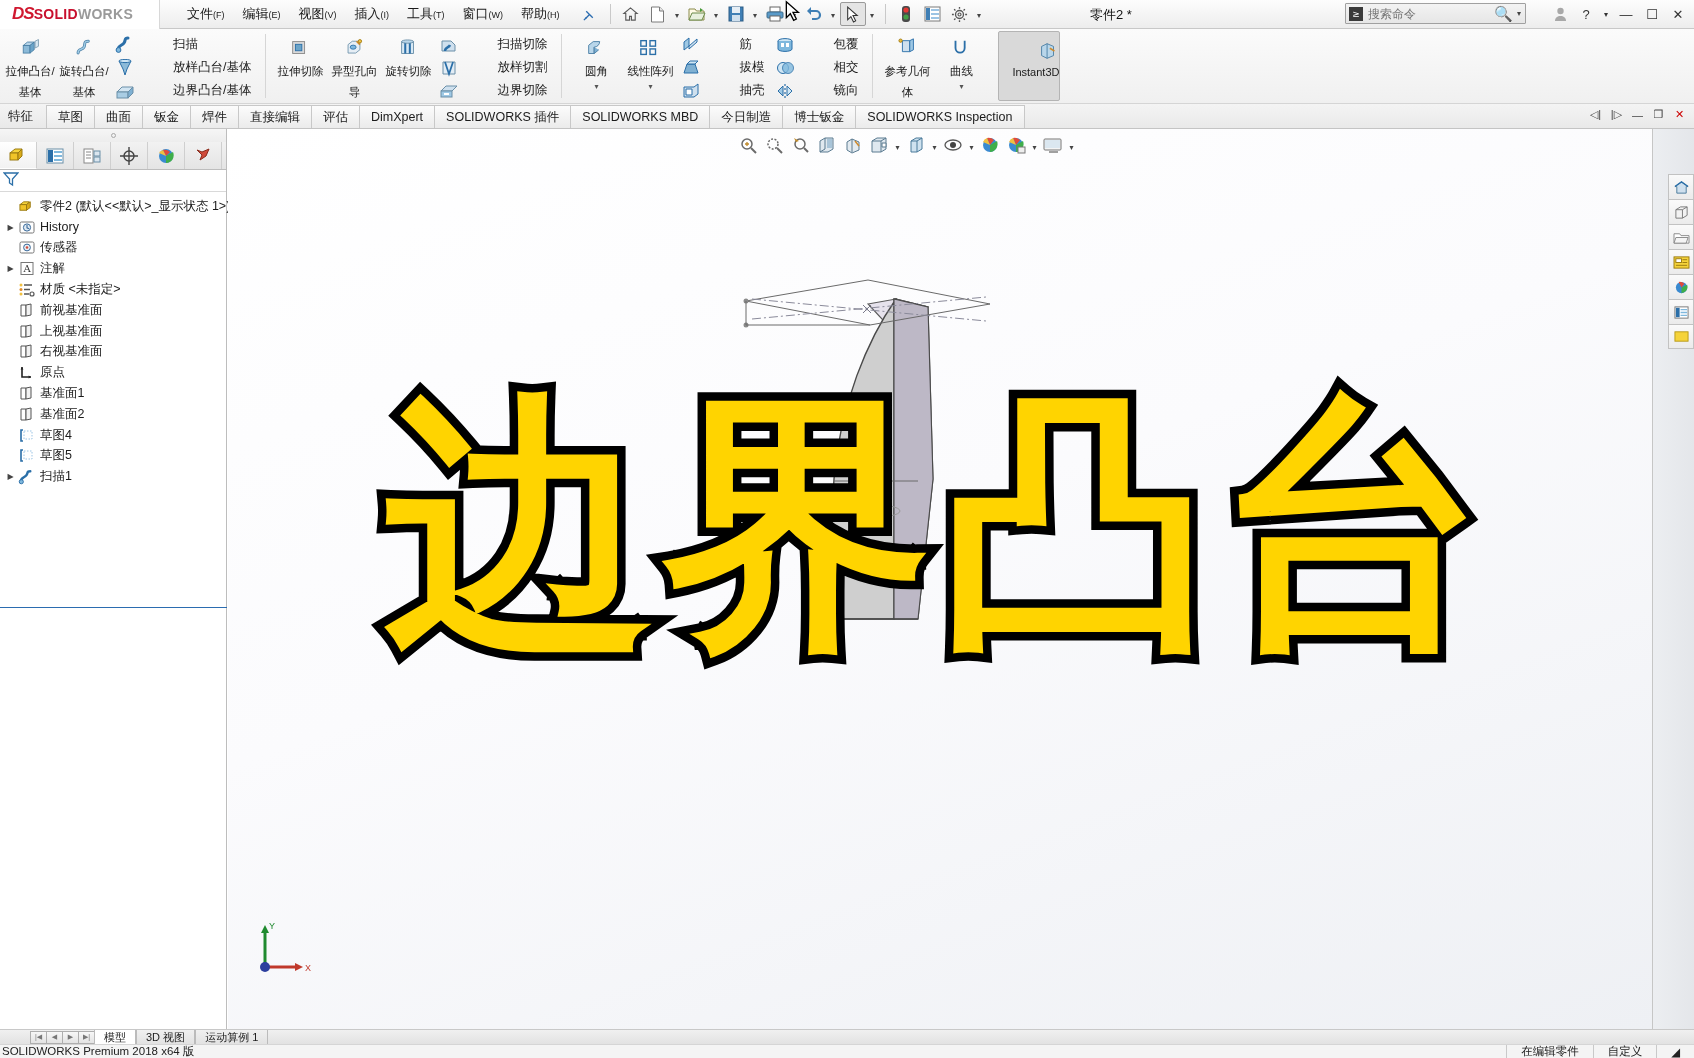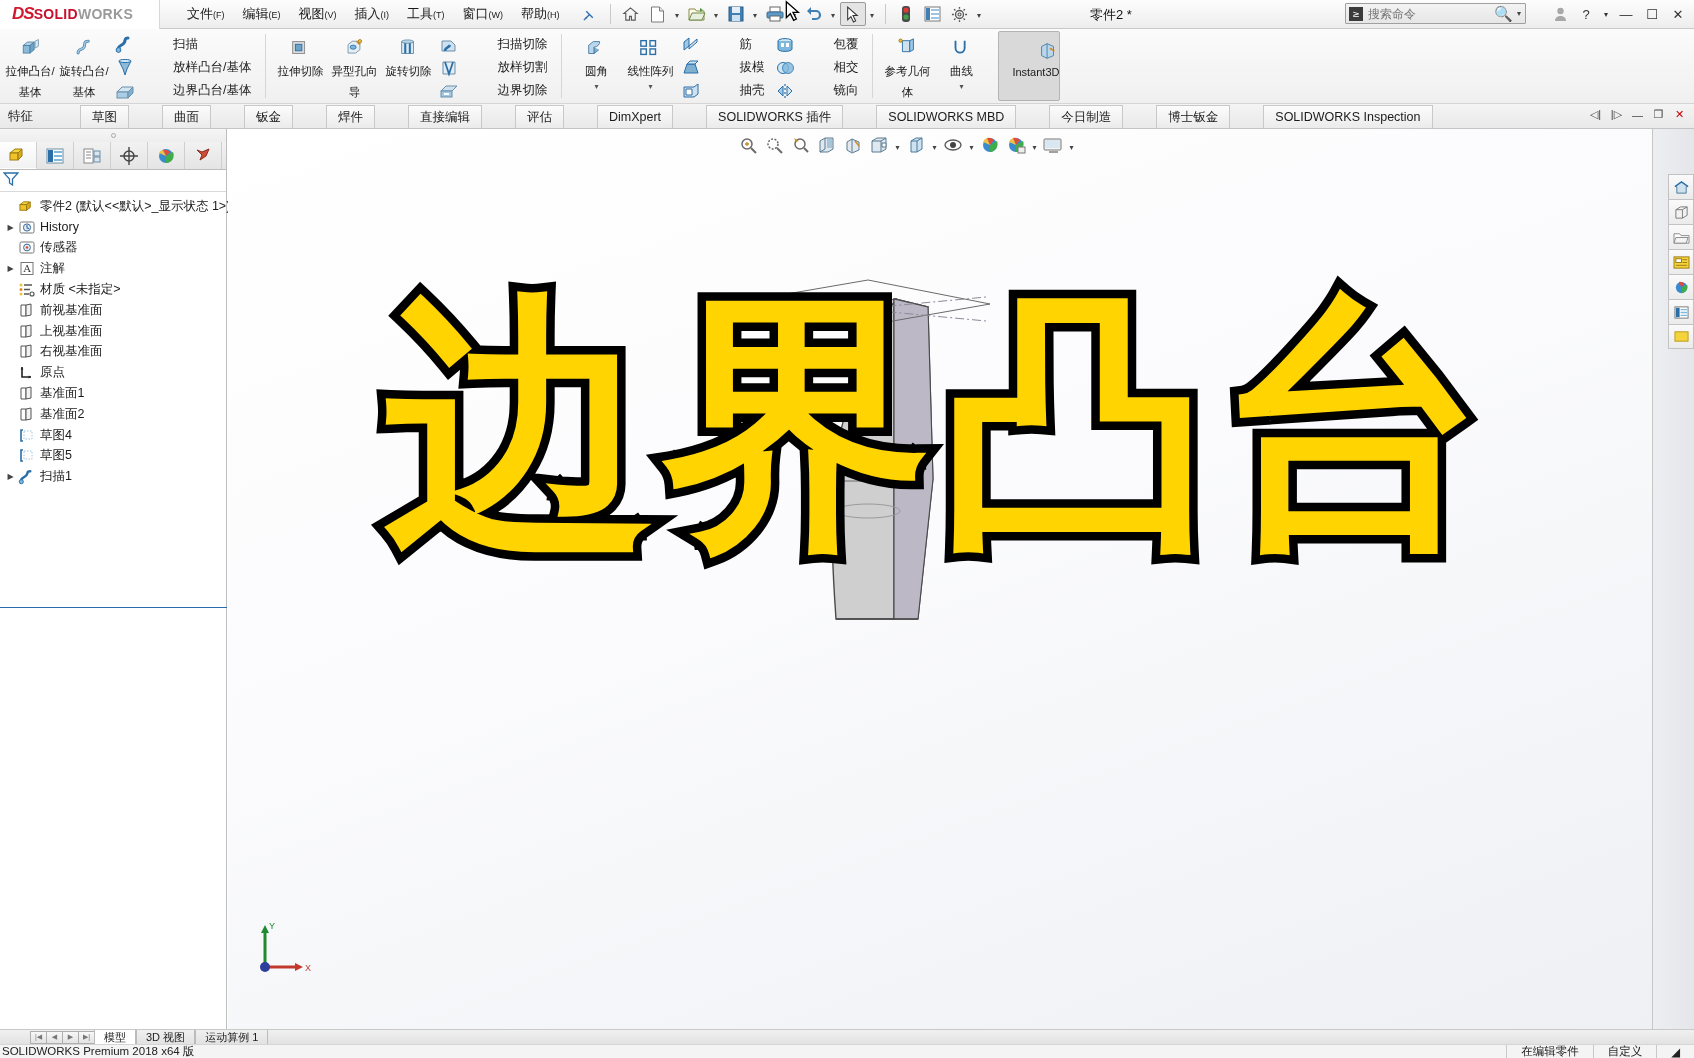--- a/index.html
+++ b/index.html
@@ -97,21 +97,21 @@
     width: 62px; margin: 2px 7px; background: #d9d9d9; border:1px solid #b4b4b4;
     display:flex; flex-direction:column; align-items:flex-end; justify-content:flex-start;
     padding-top:8px; cursor:default; border-radius:2px;
   }
   .instant3d .lbl { font-size:11px; color:#1b1b1b; margin-top: 4px; }
 
   
   .cmdtabs {
     position:absolute; left:0; top:104px; width:1694px; height:25px;
     background: linear-gradient(#f4f4f4,#e9e9e9); border-bottom:1px solid #c4c4c4;
-    display:flex; align-items:flex-end;gap:34px;
+    display:flex; align-items:flex-end;
   }
   .ctab {
     height: 23px; padding: 0 11px; display:flex; align-items:center; font-size:12.5px;
     color:#1b1b1b; border:1px solid #c8c8c8; border-bottom:none; background: linear-gradient(#fcfcfc,#ebebeb);
     margin-right:-1px; cursor:default; white-space:nowrap;
   }
   .ctab.first { border:none; background:transparent; font-weight:normal; padding-left:8px; padding-right:14px;}
   .tabs-right { position:absolute; right:6px; top:2px; display:flex; align-items:center; gap:4px; }
   .tr-ic { width:17px;height:17px;display:flex;align-items:center;justify-content:center;font-size:11px;color:#444;cursor:default;}
 
@@ -147,22 +147,22 @@
     padding: 2px 4px;
   }
   .vi { width:24px;height:24px;display:flex;align-items:center;justify-content:center;cursor:default;
         border:1px solid transparent;border-radius:2px;}
   .vcaret { font-size:8px;color:#444;width:9px;display:flex;align-items:flex-end;justify-content:center;height:22px;padding-bottom:4px;}
 
   .axis-tri { position:absolute; left:27px; bottom:52px; width:60px; height:60px; }
 
   
   .overlay-text {
-    position:absolute; left:228px; top:290px; width:1424px; height:360px;
-    display:flex; align-items:flex-start; justify-content:center;
+    position:absolute; left:228px; top:300px; width:1424px; height:360px;
+    display:flex; align-items:flex-end; justify-content:center;
     pointer-events:none;
   }
   .overlay-text span {
     font-family: "DejaVu Sans", "Liberation Sans", sans-serif;
     font-size: 270px; font-weight: bold; line-height: 1;
     color: #FFD400;
     -webkit-text-stroke: 17px #000;
     paint-order: stroke fill;
     letter-spacing: 8px;
     white-space: nowrap;

